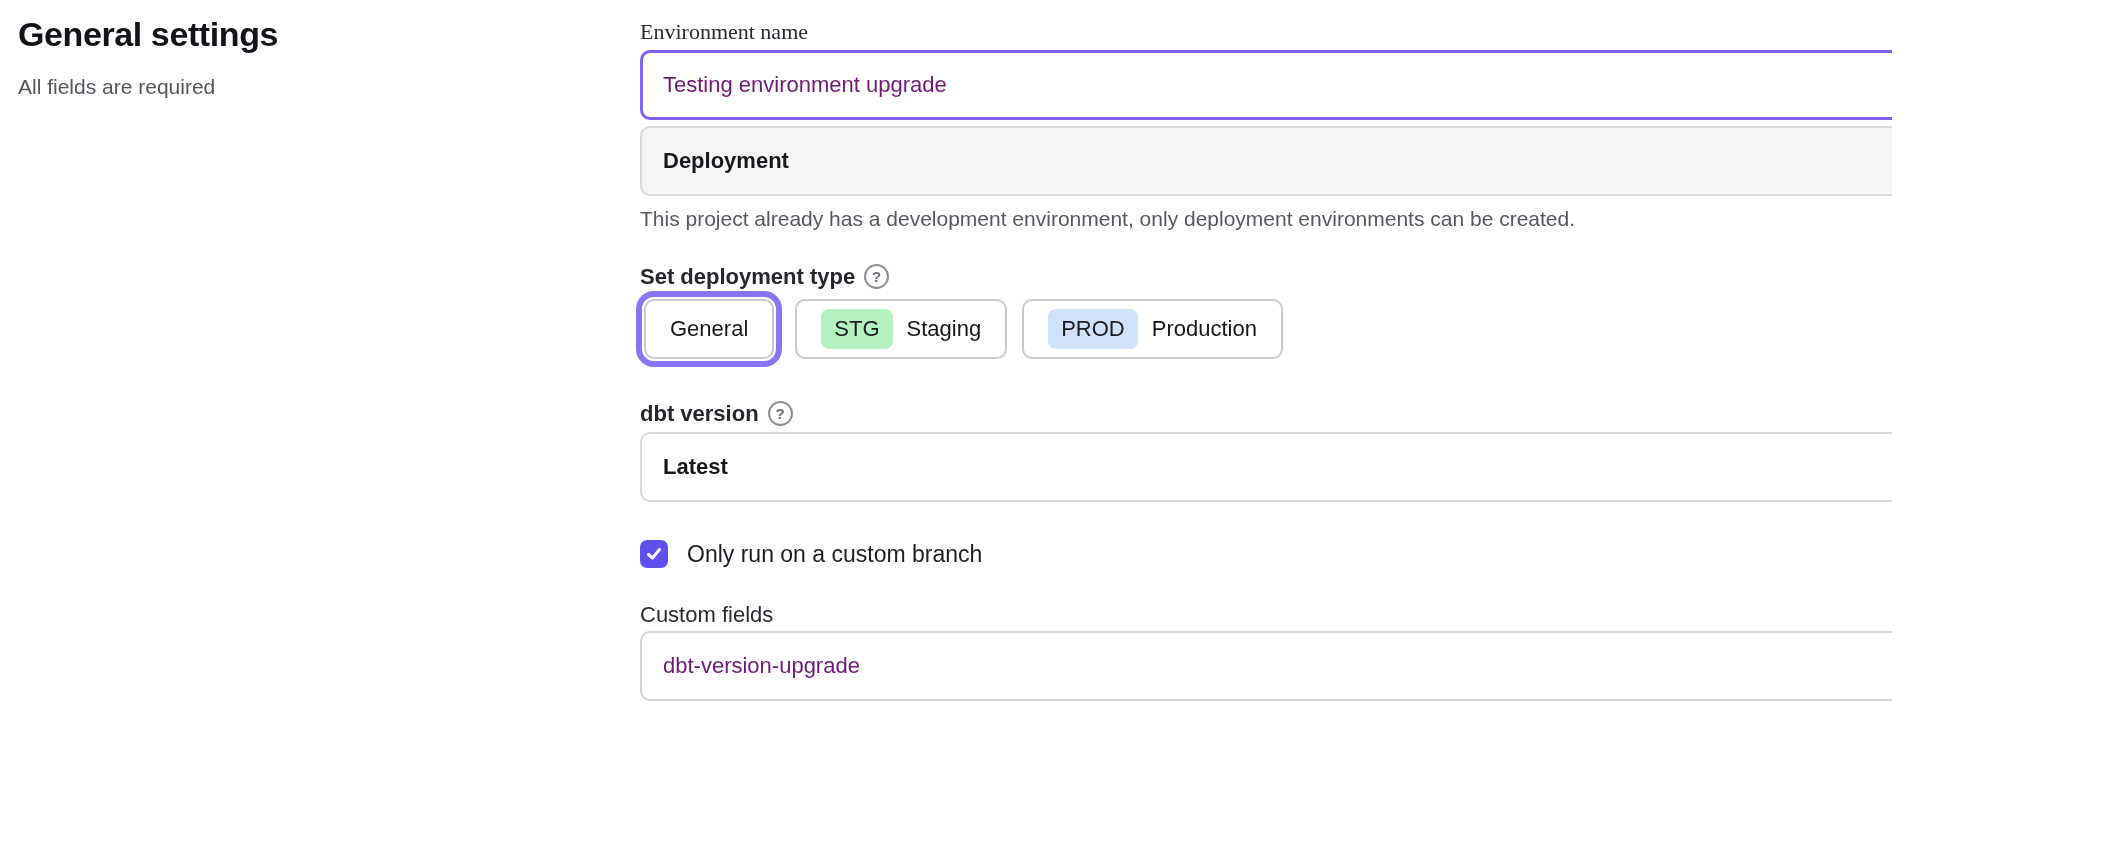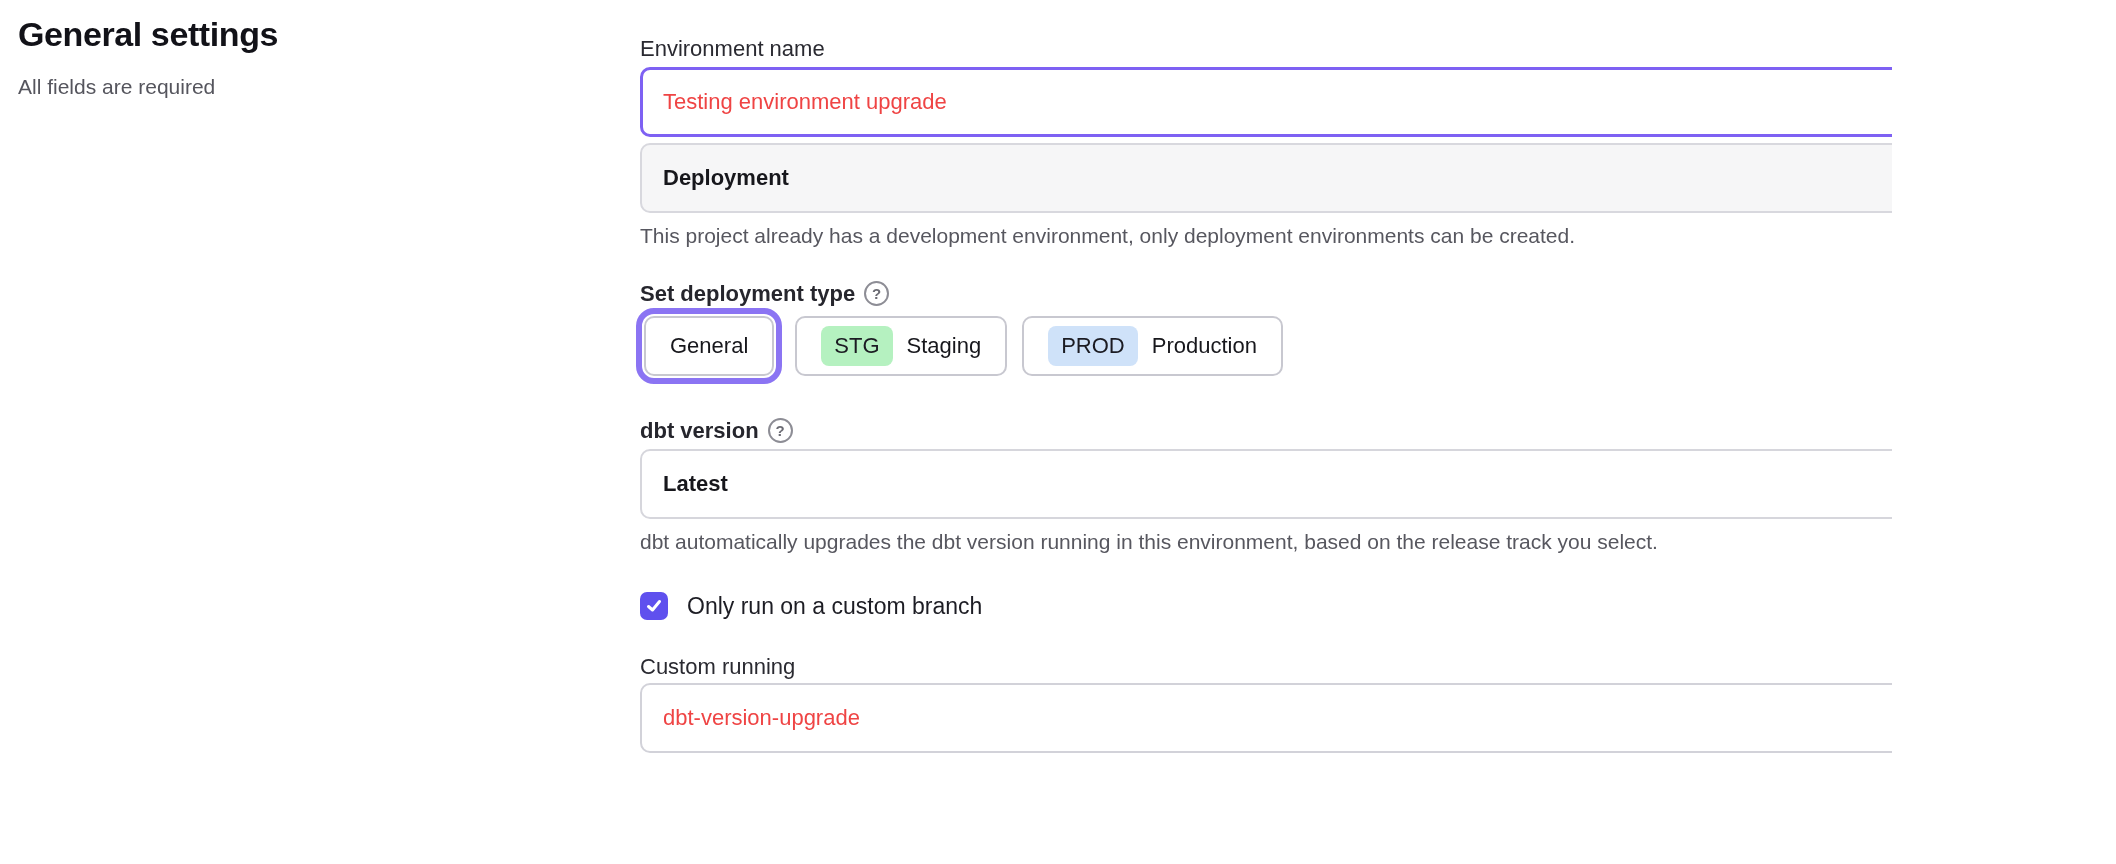--- a/index.html
+++ b/index.html
@@ -35,42 +35,42 @@
   
   .form-col { position: absolute; left: 640px; top: 0; width: 1444px; }
 
   .field-label {
     font-size: 22px;
     line-height: 25px;
     color: #2a2a31;
     display: flex;
     align-items: center;
   }
-  .field-label.first { margin-top: 36px; }
+  .field-label.first { margin-top: 19px; font-family: Liberation Serif, serif; }
   .field-label.disabled { color: #9fa0a8; }
   .field-label.bold { font-weight: 700; color: #26262d; }
 
   .helper-text {
     font-size: 21px;
     line-height: 25px;
     color: #57575f;
     margin-top: 10px;
   }
 
   .text-input {
     display: block;
     width: 100%;
     height: 70px;
     margin-top: 6px;
     border: 2px solid #d2d2d9;
     border-radius: 10px;
     padding: 0 21px;
     font-family: "Liberation Sans", "DejaVu Sans", sans-serif;
     font-size: 22px;
-    color: #ef4444;
+    color: #701a75;
     background: #ffffff;
     outline: none;
   }
   .text-input.focused { border: 3px solid #7e61f3; padding: 0 20px; }
 
   .select-box {
     position: relative;
     width: 100%;
     height: 70px;
     margin-top: 6px;
@@ -226,28 +226,27 @@
       <span class="help-icon">?</span>
     </div>
     <div class="select-box">
       <span>Latest</span>
       <span class="select-chevron">
         <svg width="20" height="20" viewBox="0 0 20 20" fill="none">
           <polyline points="5,7.5 10,12.5 15,7.5" stroke="#3a3a41" stroke-width="2.2" stroke-linecap="round" stroke-linejoin="round"></polyline>
         </svg>
       </span>
     </div>
-    <div class="helper-text">dbt automatically upgrades the dbt version running in this environment, based on the release track you select.</div>
 
     <div class="checkbox-row">
       <span class="checkbox">
         <svg width="18" height="18" viewBox="0 0 18 18" fill="none">
           <polyline points="3.5,9.5 7.5,13 14.5,4.5" stroke="#ffffff" stroke-width="3" stroke-linecap="round" stroke-linejoin="round"></polyline>
         </svg>
       </span>
       <span class="checkbox-label">Only run on a custom branch</span>
     </div>
 
-    <div class="field-label custom-branch-label">Custom running</div>
+    <div class="field-label custom-branch-label">Custom fields</div>
     <input class="text-input custom-branch-input-margin" type="text" value="dbt-version-upgrade" style="">
 
   </div>
 </div>
 
 </body></html>

